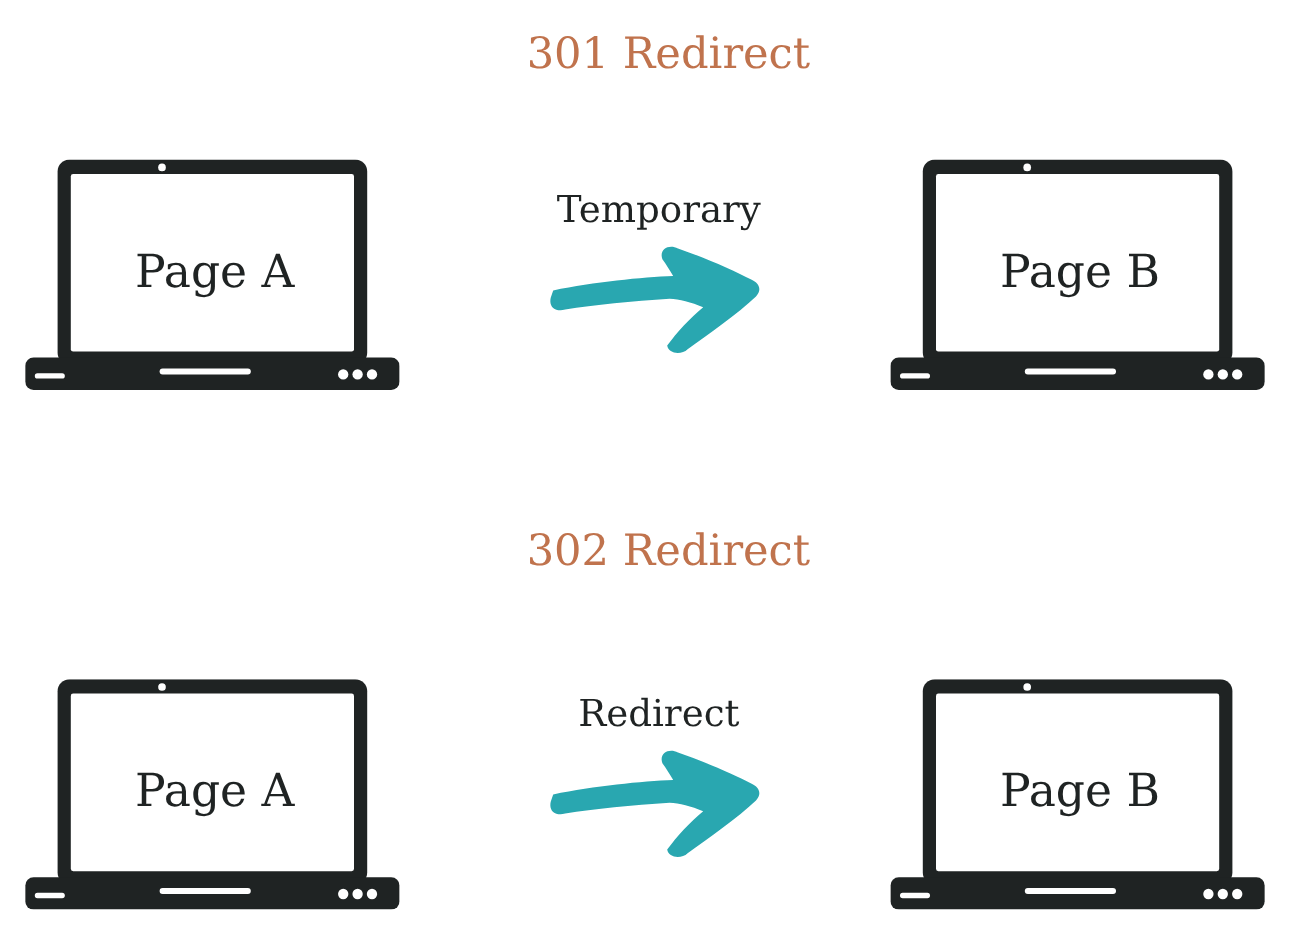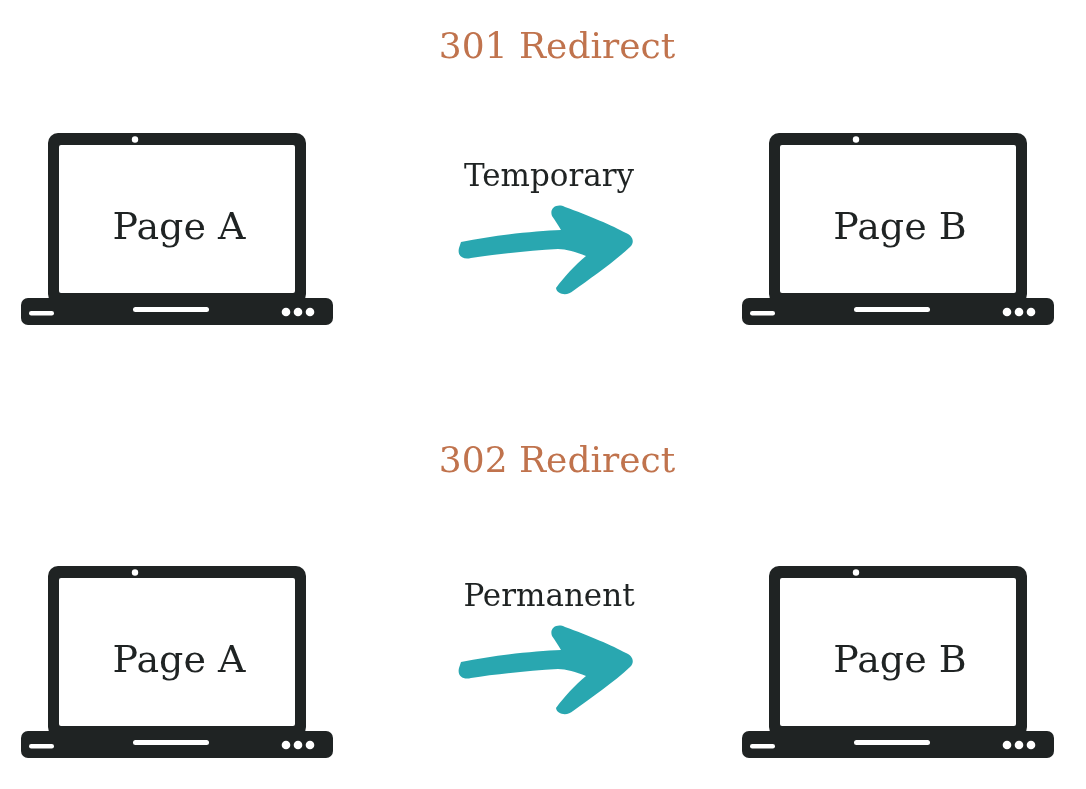--- a/index.html
+++ b/index.html
@@ -127,21 +127,21 @@
       <rect x="0" y="165" width="312" height="27" rx="7" fill="currentColor"></rect>
       <rect x="112" y="174" width="76" height="5" rx="2.5" fill="#ffffff"></rect>
       <rect x="8" y="178" width="25" height="4.5" rx="2.2" fill="#ffffff"></rect>
       <circle cx="265" cy="179" r="4.3" fill="#ffffff"></circle>
       <circle cx="277" cy="179" r="4.3" fill="#ffffff"></circle>
       <circle cx="289" cy="179" r="4.3" fill="#ffffff"></circle>
     </svg>
     <div class="page-label">Page A</div>
   </div>
 
-  <div class="arrow-label label-temporary">Permanent</div>
+  <div class="arrow-label label-temporary">Redirect</div>
 
   <svg class="redirect-arrow arrow-2" viewBox="0 0 195 100">
     <path fill="currentColor" d="M6 40 C 40 33, 80 29, 106 28 C 103 23, 100 18, 97 14 C 94 6, 102 1, 110 5 C 133 13, 158 24, 171 31 C 178 34, 180 40, 175 45 C 159 60, 136 76, 118 89 C 113 94, 102 93, 101 86 C 109 75, 120 63, 131 54 C 121 50, 111 47, 103 47 C 72 49, 40 52, 16 56 C 8 58, 2 54, 4 46 Z"></path>
   </svg>
 
   <div class="laptop laptop-b2">
     <svg viewBox="0 0 312 192" width="312" height="192">
       <rect x="27" y="0" width="258" height="171" rx="10" fill="currentColor"></rect>
       <rect x="38" y="12" width="236" height="148" rx="2" fill="#ffffff"></rect>
       <circle cx="114" cy="6.5" r="3.2" fill="#ffffff"></circle>

